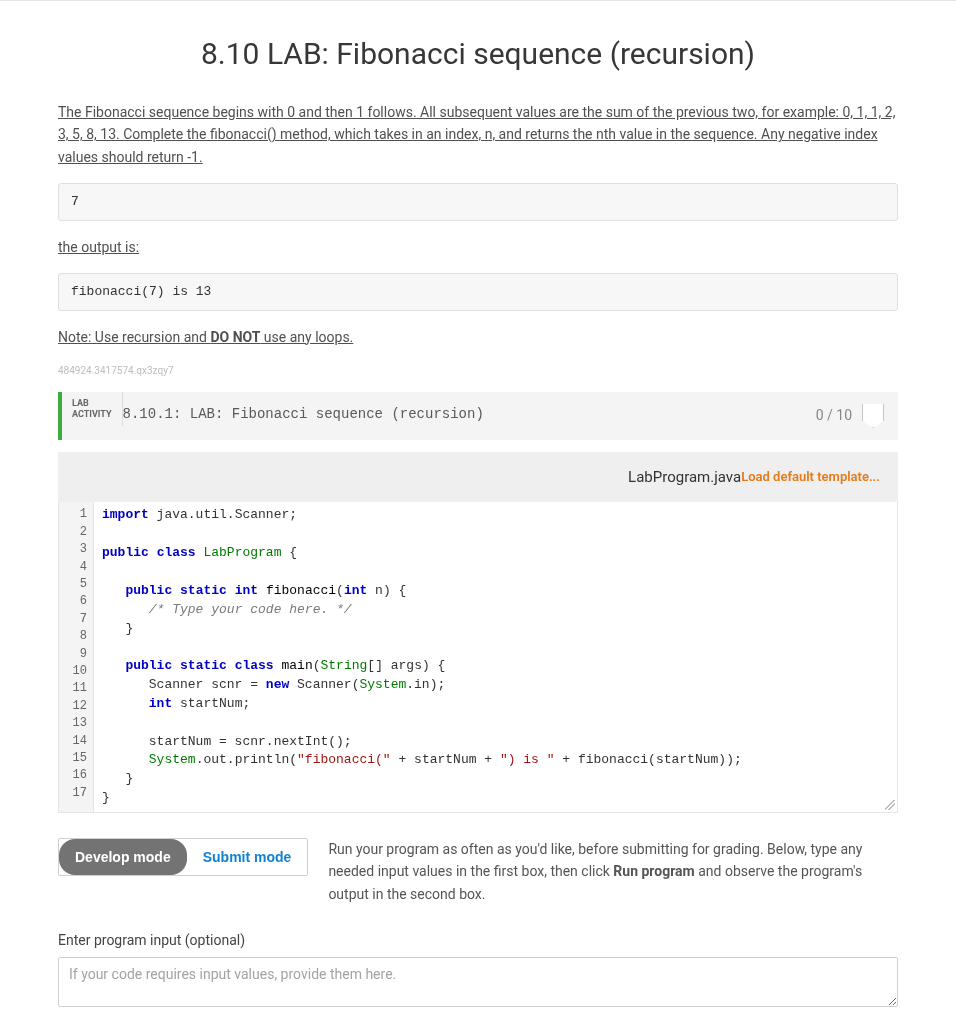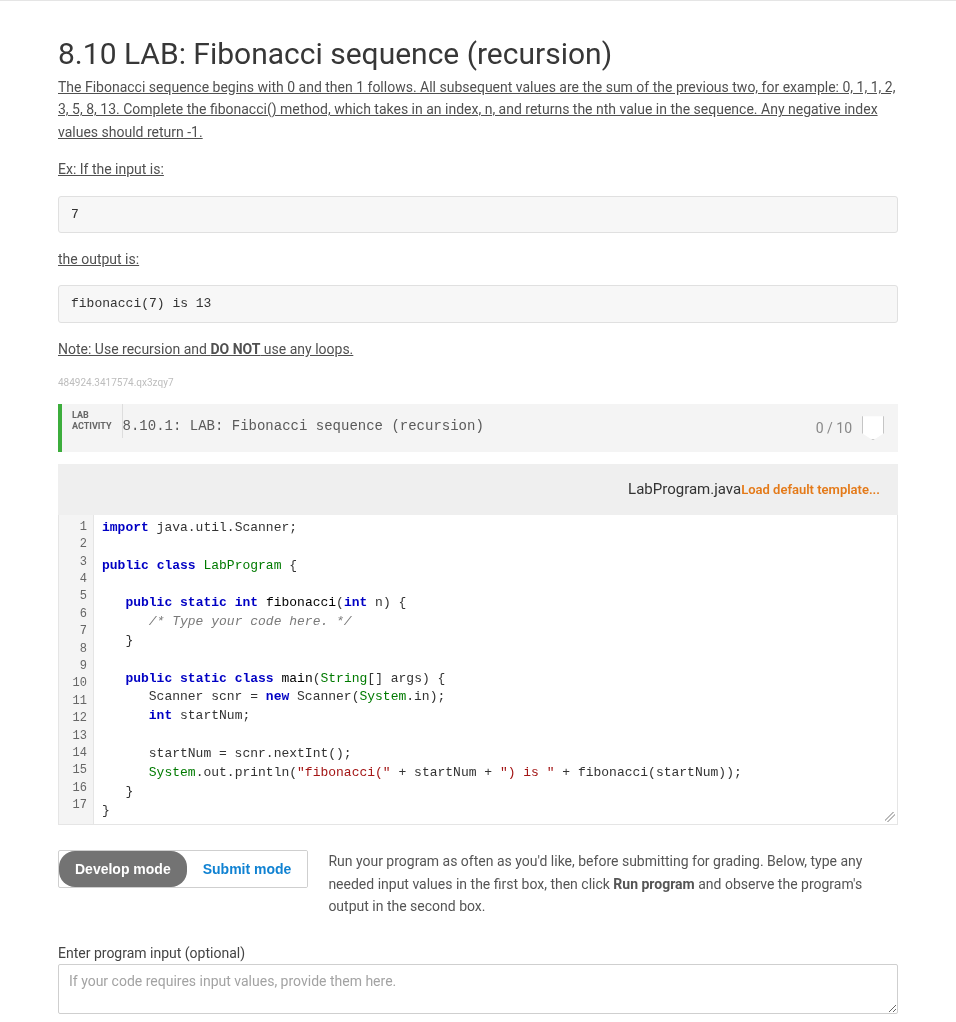--- a/index.html
+++ b/index.html
@@ -10,20 +10,22 @@
     font-size: 14px;
     line-height: 1.5;
   }
   .top-border { border-top: 1px solid #e5e5e5; margin-bottom: 0; }
   .page { max-width: 880px; margin: 0 auto; padding: 30px 20px 40px; }
 
   h1.title {
     font-size: 30px;
     font-weight: 400;
     color: #373737;
+    margin-bottom: 25px;
+    text-align: center;
   }
 
   .desc { color: #505050; font-size: 14px; margin-bottom: 15px; line-height: 1.6; text-decoration: underline; }
   .desc strong { font-weight: 700; }
 
   pre.example {
     background: #f7f7f7;
     border: 1px solid #e0e0e0;
     border-radius: 3px;
     padding: 8px 12px;
@@ -174,21 +176,21 @@
     color: #fff;
     border-radius: 16px;
   }
   .mode-desc {
     color: #555;
     font-size: 14px;
     line-height: 1.6;
   }
   .mode-desc strong { font-weight: 700; }
 
-  .input-label { margin-top: 25px; margin-bottom: 0; color:#444; font-size:14px; }
+  .input-label { margin-top: 25px; margin-bottom: 6px; color:#444; font-size:14px; }
   textarea.program-input {
     width: 100%;
     min-height: 42px;
     resize: vertical;
     border: 1px solid #cfcfcf;
     border-radius: 2px;
     padding: 8px 10px;
     font-family: inherit;
     font-size: 14px;
     color: #333;
@@ -197,21 +199,20 @@
 </style>
 </head>
 <body>
 <div class="top-border"></div>
 
 <div class="page">
   <h1 class="title">8.10 LAB: Fibonacci sequence (recursion)</h1>
 
   <p class="desc">The Fibonacci sequence begins with 0 and then 1 follows. All subsequent values are the sum of the previous two, for example: 0, 1, 1, 2, 3, 5, 8, 13. Complete the fibonacci() method, which takes in an index, n, and returns the nth value in the sequence. Any negative index values should return -1.</p>
 
-  <p class="desc">Ex: If the input is:</p>
   <pre class="example">7</pre>
 
   <p class="desc">the output is:</p>
   <pre class="example">fibonacci(7) is 13</pre>
 
   <p class="desc">
     <span>Note: Use recursion and </span><strong>DO NOT</strong><span> use any loops.</span>
   </p>
 
   <div class="tiny-id">484924.3417574.qx3zqy7</div>

